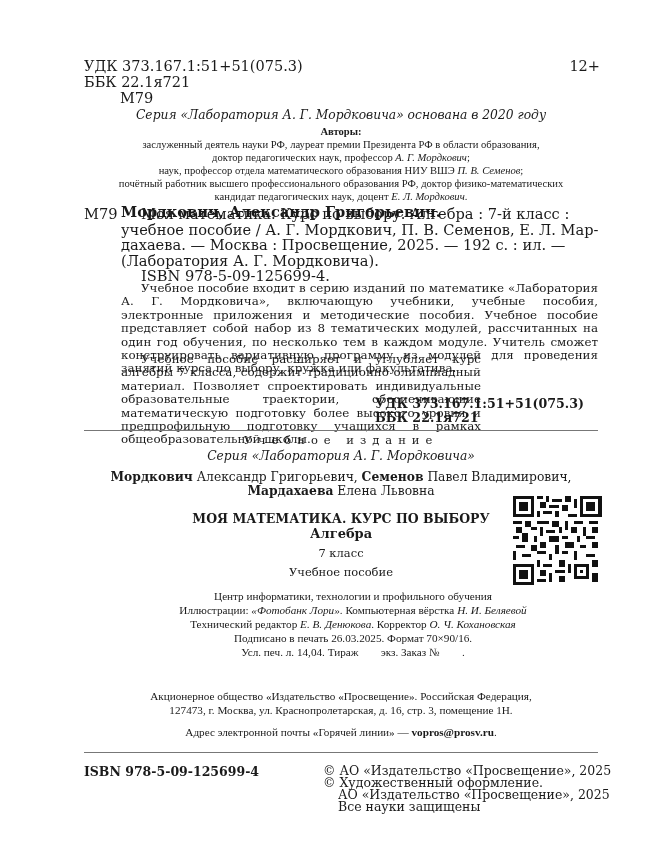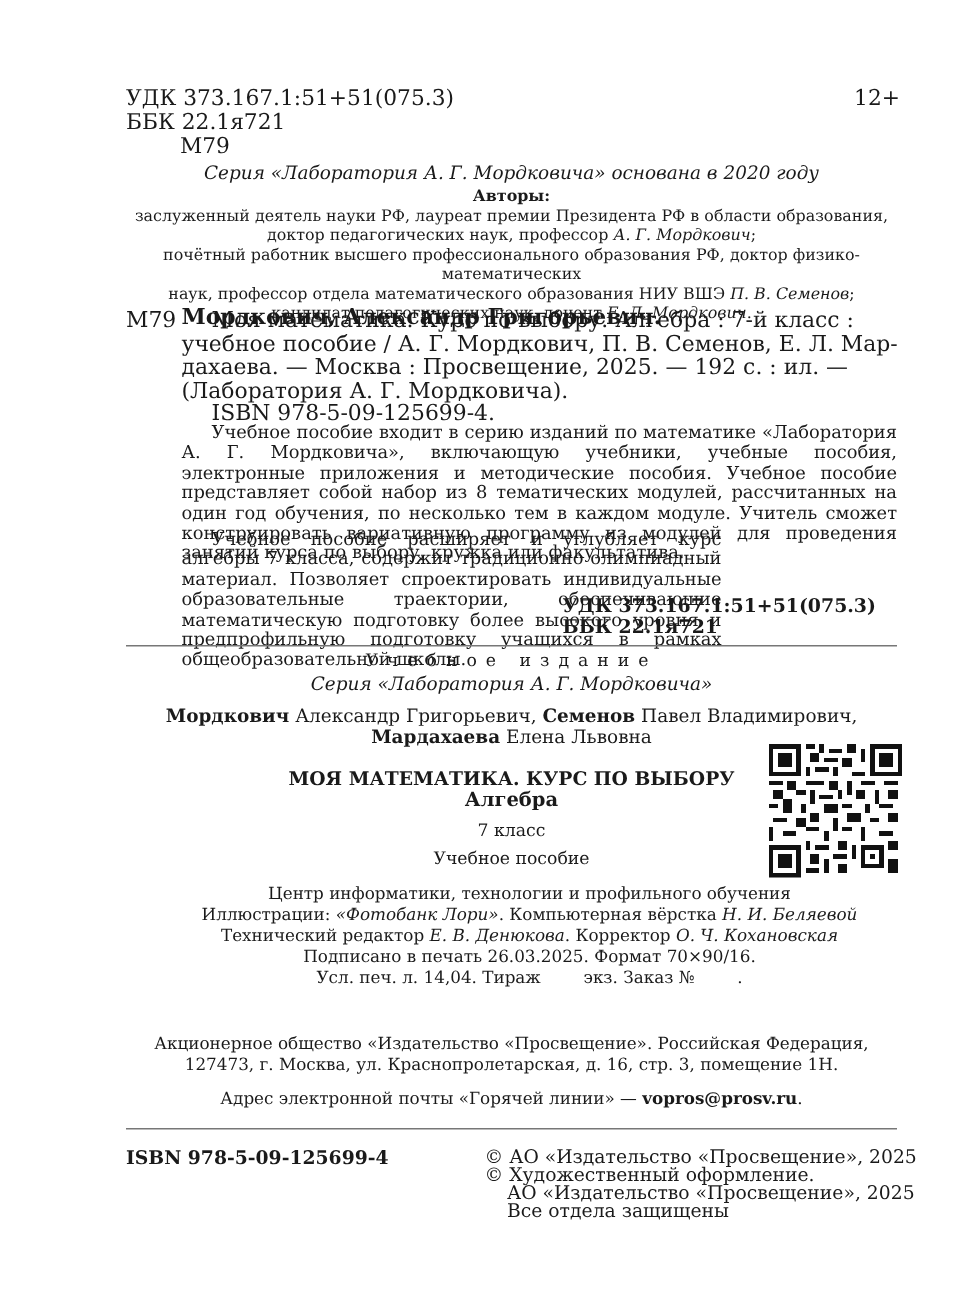--- a/index.html
+++ b/index.html
@@ -3,21 +3,21 @@
   <meta charset="utf-8">
   <style>
     html, body { margin: 0; padding: 0; background: #ffffff; }
     body { width: 650px; height: 865px; position: relative; overflow: hidden;
       font-family: "DejaVu Serif", "Liberation Serif", serif; color: #1a1a1a; }
     .abs { position: absolute; }
     .b { font-weight: bold; }
     .i { font-style: italic; }
     .c { text-align: center; }
     .hdr { font-size: 14.5px; line-height: 16px; }
-    .small { font-size: 10.6px; line-height: 13px; }
+    .small { font-size: 10.6px; line-height: 13px; font-family: Liberation Serif, serif; }
     .mid { font-size: 12.3px; line-height: 14px; }
     .bib { font-size: 14.6px; line-height: 15.5px; }
     .body { font-size: 11.9px; line-height: 13.4px; text-align: justify; }
     .indent { text-indent: 20px; }
     .hr { position: absolute; left: 84px; width: 514px; height: 0; border-top: 1px solid #777; }
     .qr { position: absolute; left: 512px; top: 496px; width: 90px; height: 89px; }
     .spaced { letter-spacing: 6px; }
   </style>
 </head>
 <body>
@@ -26,22 +26,22 @@
 <div class="abs hdr" style="left:84px;top:74px;">ББК 22.1я721</div>
 <div class="abs hdr" style="left:120px;top:90px;">М79</div>
 <div class="abs hdr" style="right:50px;top:58px;">12+</div>
 
 <div class="abs c i mid" style="left:84px;width:514px;top:108px;">Серия «Лаборатория А. Г. Мордковича» основана в 2020 году</div>
 
 <div class="abs c small" style="left:84px;width:514px;top:125px;">
   <div class="b">Авторы:</div>
   <div><span>заслуженный деятель науки РФ, лауреат премии Президента РФ в области образования,</span></div>
   <div><span>доктор педагогических наук, профессор </span><span class="i">А. Г. Мордкович</span><span>;</span></div>
+  <div><span>наук, профессор отдела математического образования  НИУ ВШЭ </span><span class="i">П. В. Семенов</span><span>;</span></div>
   <div><span>почётный работник высшего профессионального образования РФ, доктор физико-математических</span></div>
-  <div><span>наук, профессор отдела математического образования  НИУ ВШЭ </span><span class="i">П. В. Семенов</span><span>;</span></div>
   <div><span>кандидат педагогических наук, доцент </span><span class="i">Е. Л. Мордкович</span><span>.</span></div>
 </div>
 
 <div class="abs b bib" style="left:121px;top:204px;">Мордкович, Александр Григорьевич.</div>
 <div class="abs bib" style="left:84px;top:206px;">М79</div>
 <div class="abs bib" style="left:121px;top:206px;width:478px;">
   <div style="text-indent:20px">Моя математика. Курс по выбору. Алгебра : 7-й класс :</div>
   <div>учебное пособие / А. Г. Мордкович, П. В. Семенов, Е. Л. Мар-</div>
   <div>дахаева. — Москва : Просвещение, 2025. — 192 с. : ил. —</div>
   <div>(Лаборатория А. Г. Мордковича).</div>
@@ -153,14 +153,14 @@
   <div style="margin-top:8px;"><span>Адрес электронной почты «Горячей линии» — </span><span class="b">vopros@prosv.ru</span><span>.</span></div>
 </div>
 
 <div class="hr" style="top:752px;"></div>
 
 <div class="abs b mid" style="left:84px;top:765px;font-size:12.5px;">ISBN 978-5-09-125699-4</div>
 <div class="abs mid" style="left:323px;top:765px;font-size:12.5px;line-height:12px;">
   <div>© АО «Издательство «Просвещение», 2025</div>
   <div>© Художественный оформление.</div>
   <div style="padding-left:15px;">АО «Издательство «Просвещение», 2025</div>
-  <div style="padding-left:15px;">Все отдела защищены</div>
+  <div style="padding-left:15px;">Все науки защищены</div>
 </div>
 
 </body></html>

